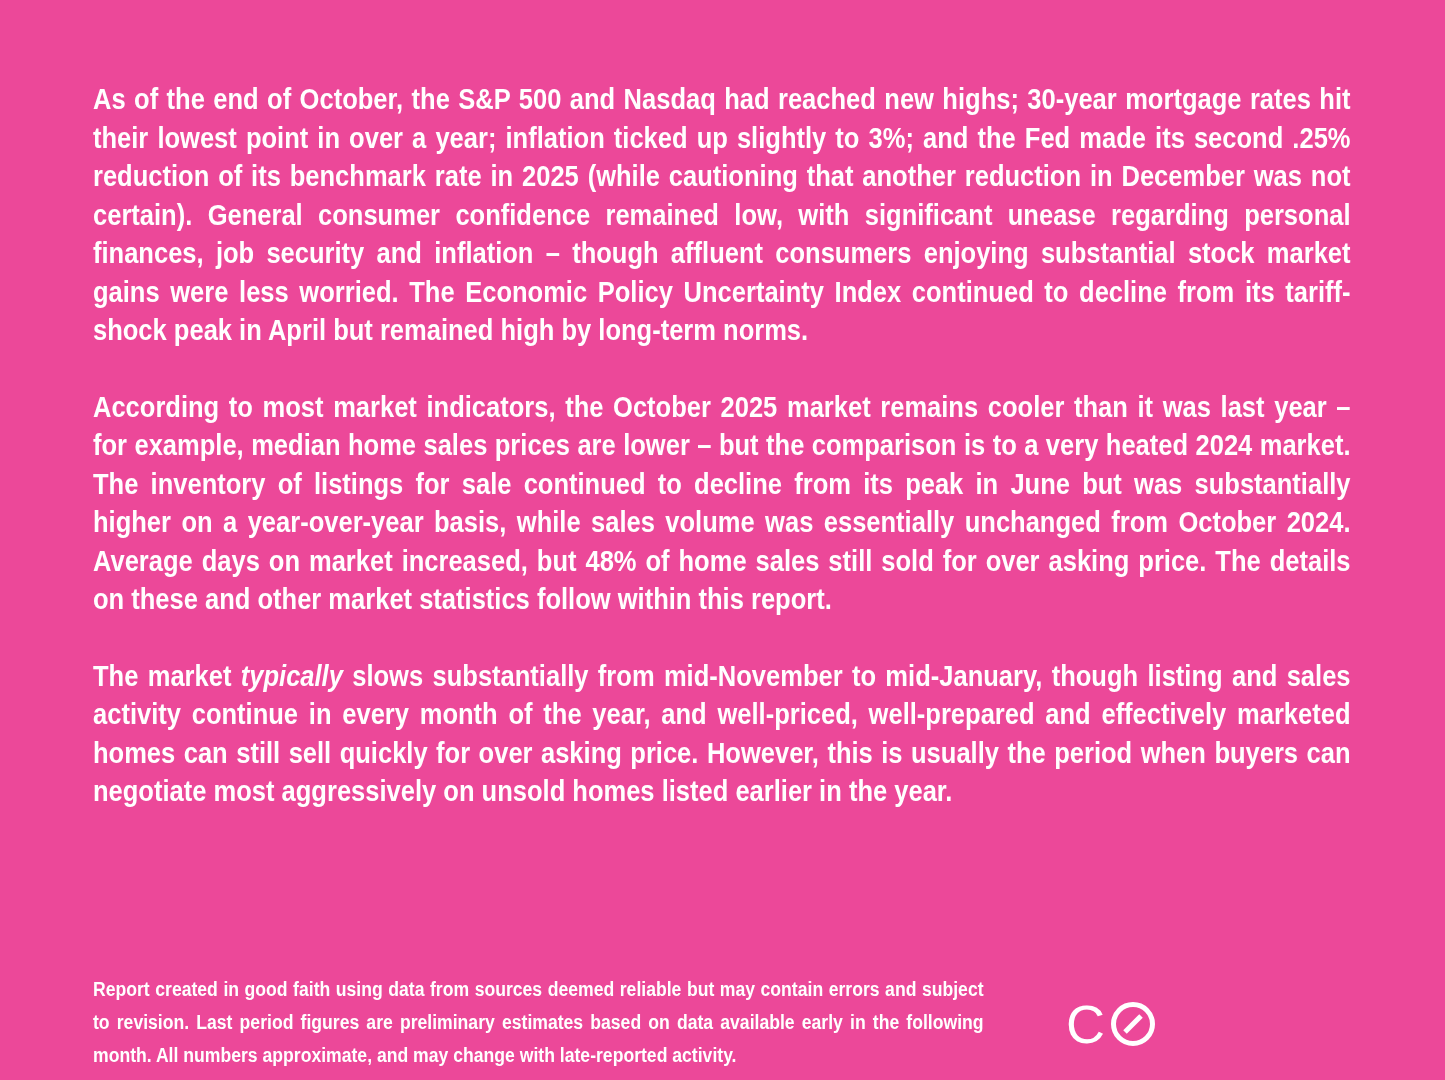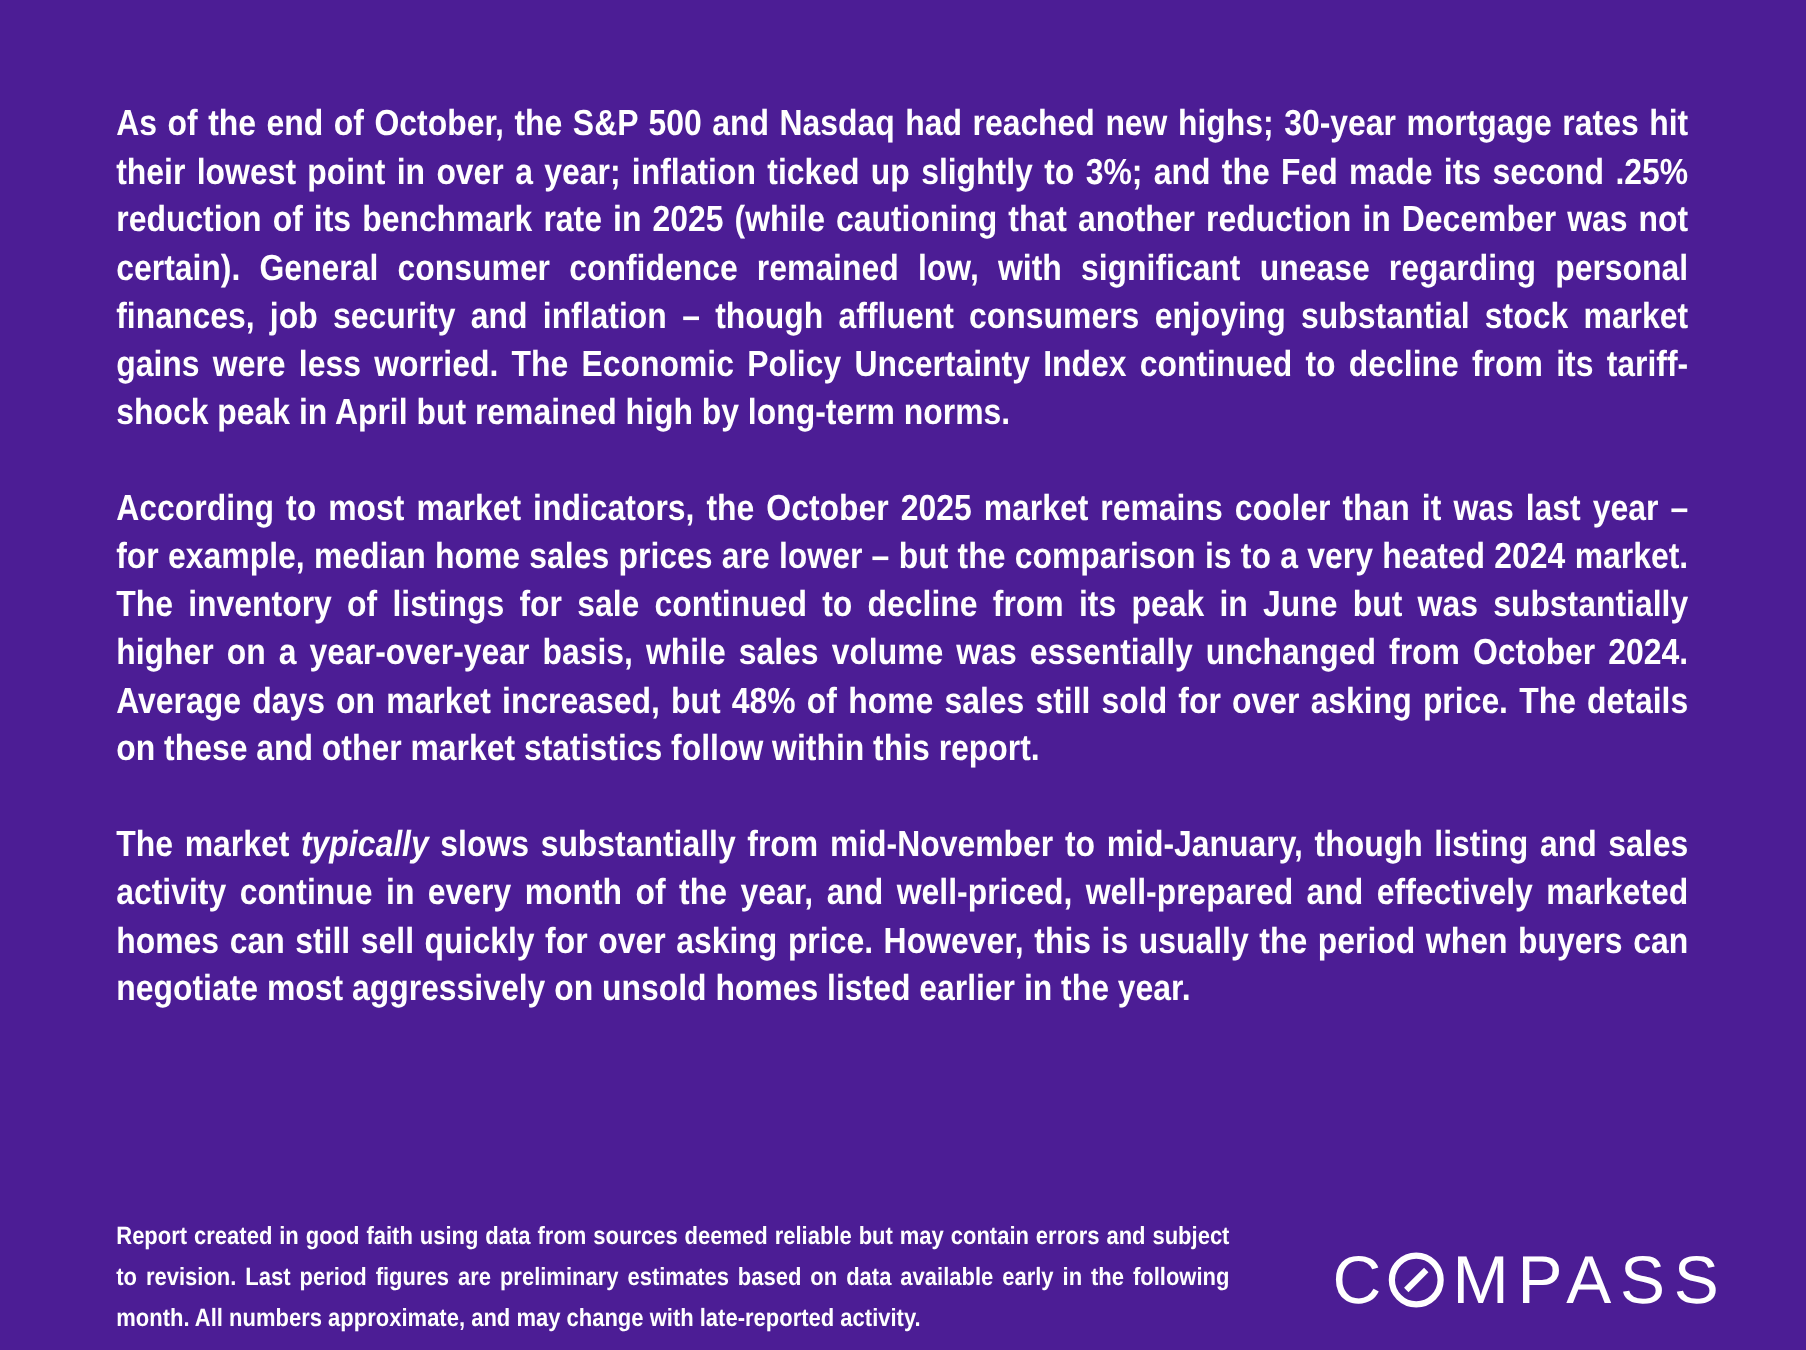--- a/index.html
+++ b/index.html
@@ -11,21 +11,21 @@
     width: 1445px;
     height: 1080px;
     position: relative;
     overflow: hidden;
     font-family: "Liberation Sans", sans-serif;
     color: #ffffff;
   }
   .slide {
     position: absolute;
     inset: 0;
-    background: #4c1d95;
+    background: #ec4899;
   }
   .body-text {
     position: absolute;
     left: 93px;
     top: 80px;
     width: 1429px;             
     transform: scaleX(0.88);   
     transform-origin: 0 0;
     font-size: 29px;
     font-weight: bold;
@@ -101,16 +101,15 @@
   <div class="disclaimer">
     <span>Report created in good faith using data from sources deemed reliable but may contain errors and subject to revision. Last period figures are preliminary estimates based on data available early in the following month. All numbers approximate, and may change with late-reported activity.</span>
   </div>
 
   <div class="logo">
     <span class="logo-letters prefix">C</span>
     <svg class="logo-o" viewBox="0 0 46 46" aria-hidden="true">
       <circle cx="23" cy="23" r="19.5" fill="none" stroke="#ffffff" stroke-width="5"></circle>
       <line x1="15" y1="31" x2="31" y2="15" stroke="#ffffff" stroke-width="5"></line>
     </svg>
-    <span class="logo-letters">MPASS</span>
   </div>
 
 </div>
 
 </body></html>

